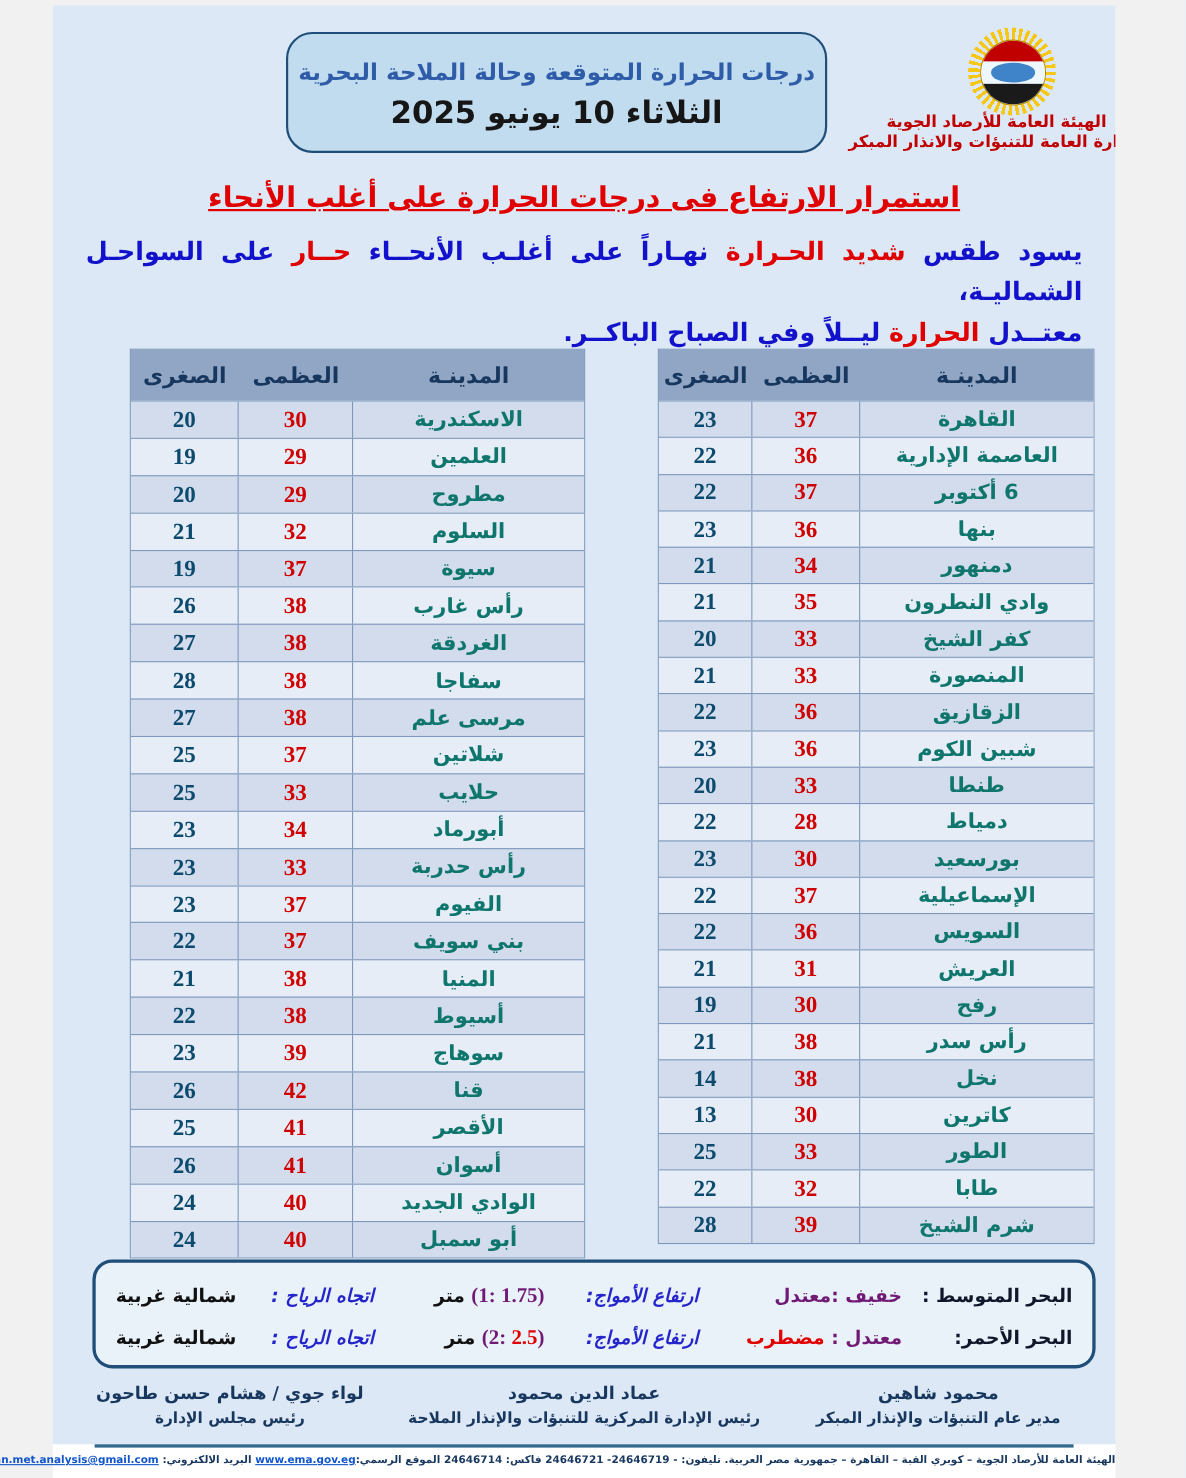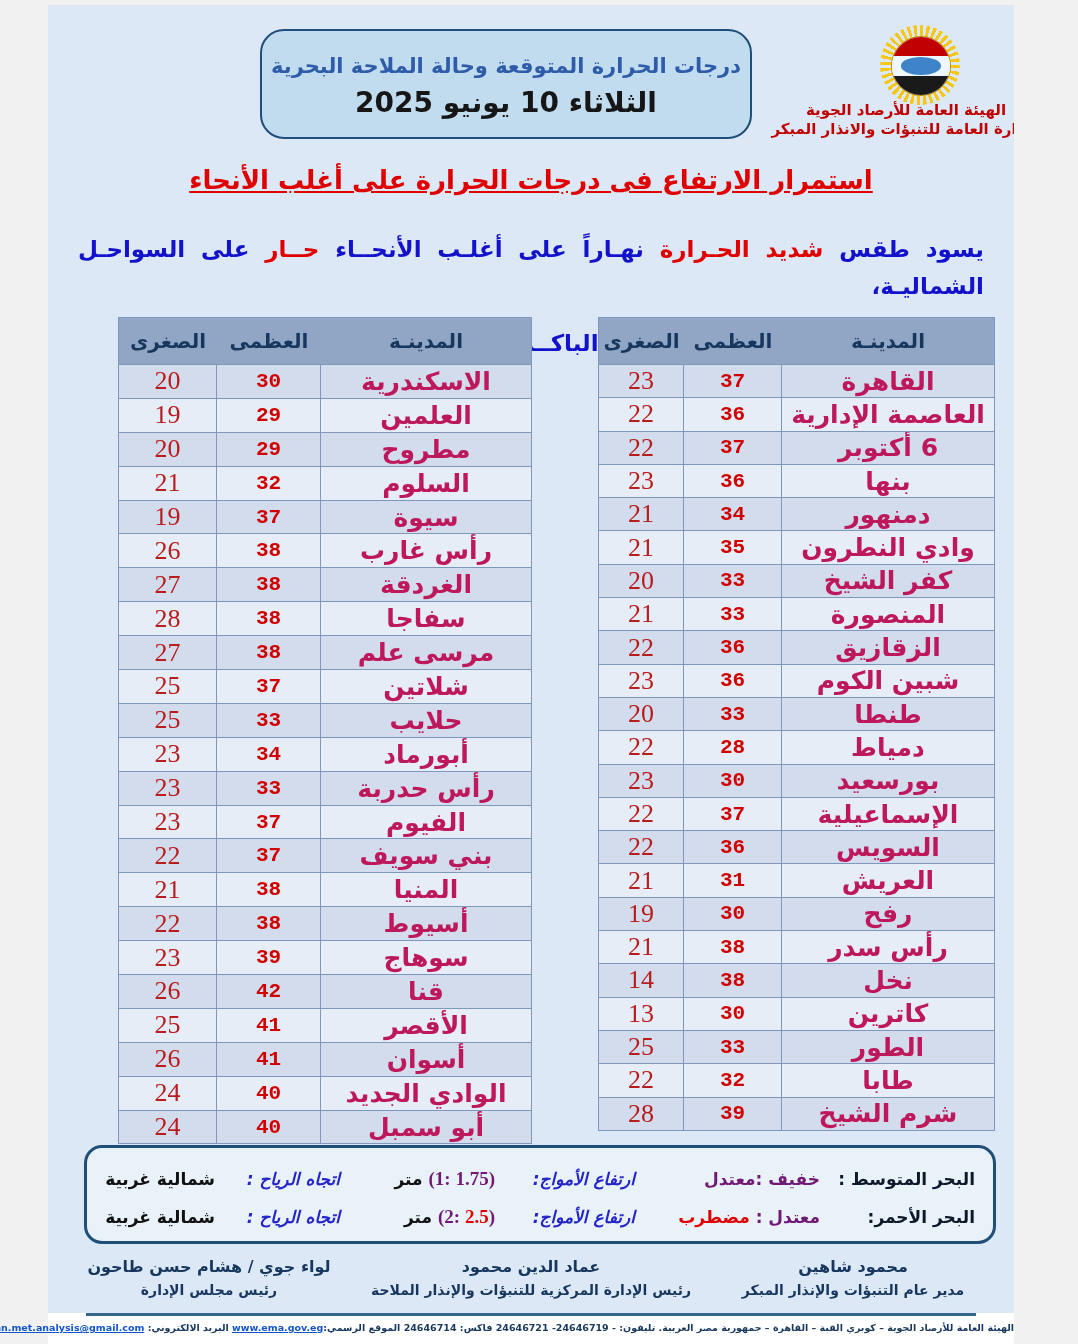--- a/index.html
+++ b/index.html
@@ -39,21 +39,21 @@
   }
   
   .headline{
     position:absolute;left:0;top:160px;width:100%;text-align:center;
     color:#e10000;font-weight:bold;font-size:26px;text-decoration:underline;
   }
   .summary{
     position:absolute;left:30px;top:206px;width:906px;
     font-weight:bold;font-size:23px;line-height:37px;direction:rtl;
   }
-  .sum-line{text-align:right;margin-top:20px;}
+  .sum-line{text-align:right;}
   .sum-line:first-child{text-align:justify;text-align-last:justify;}
   .seg-blue{color:#1212cc;}
   .seg-red{color:#e10000;}
   .seg-black{color:#701a75;}
   
   .temp-table{
     position:absolute;direction:rtl;border:1.6px solid #7d98bc;box-sizing:border-box;
     background:#dce8f5;
   }
   .t-left{left:70px;top:312px;width:414px;}
@@ -64,23 +64,23 @@
   }
   .t-left .t-head,.t-left .t-row{grid-template-columns:210px 104px 1fr;}
   .t-right .t-head,.t-right .t-row{grid-template-columns:212px 98px 1fr;}
   .t-row{display:grid;border-top:1.6px solid #7d98bc;align-items:center;}
   .t-left .t-row{height:32.9px;}
   .t-right .t-row{height:32.3px;}
   .t-row.odd{background:#d3dcec;}
   .t-row.even{background:#e6edf6;}
   .cell{text-align:center;overflow:hidden;white-space:nowrap;height:100%;display:flex;align-items:center;justify-content:center;box-sizing:border-box;}
   .cell:not(:first-child){border-inline-start:1.6px solid #7d98bc;}
-  .cell.city{color:#be185d;font-weight:bold;font-size:25px;text-align:center;}
-  .cell.max{color:#d10000;font-weight:bold;font-size:21px;font-family:Liberation Mono, monospace;}
-  .cell.min{color:#b91c1c;font-weight:normal;font-size:26px;font-family:"Liberation Serif","DejaVu Serif",serif;}
+  .cell.city{color:#0f766e;font-weight:bold;font-size:19px;text-align:center;}
+  .cell.max{color:#d10000;font-weight:bold;font-size:21px;font-family:Liberation Serif, serif;}
+  .cell.min{color:#0c4a6e;font-weight:bold;font-size:21px;font-family:"Liberation Serif","DejaVu Serif",serif;}
   
   .marine-box{
     position:absolute;left:36px;top:1140px;width:912px;height:99px;
     border:3px solid #1f4e79;border-radius:18px;background:#e9f1f9;
     box-sizing:border-box;padding:12px 18px 0 18px;direction:rtl;
   }
   .m-row{display:grid;grid-template-columns:155px 185px 140px 155px 125px 1fr;height:38px;align-items:center;}
   .m-cell{font-weight:bold;font-size:17px;white-space:nowrap;}
   .m-sea{color:#0f172a;}
   .m-state{color:#111;}

